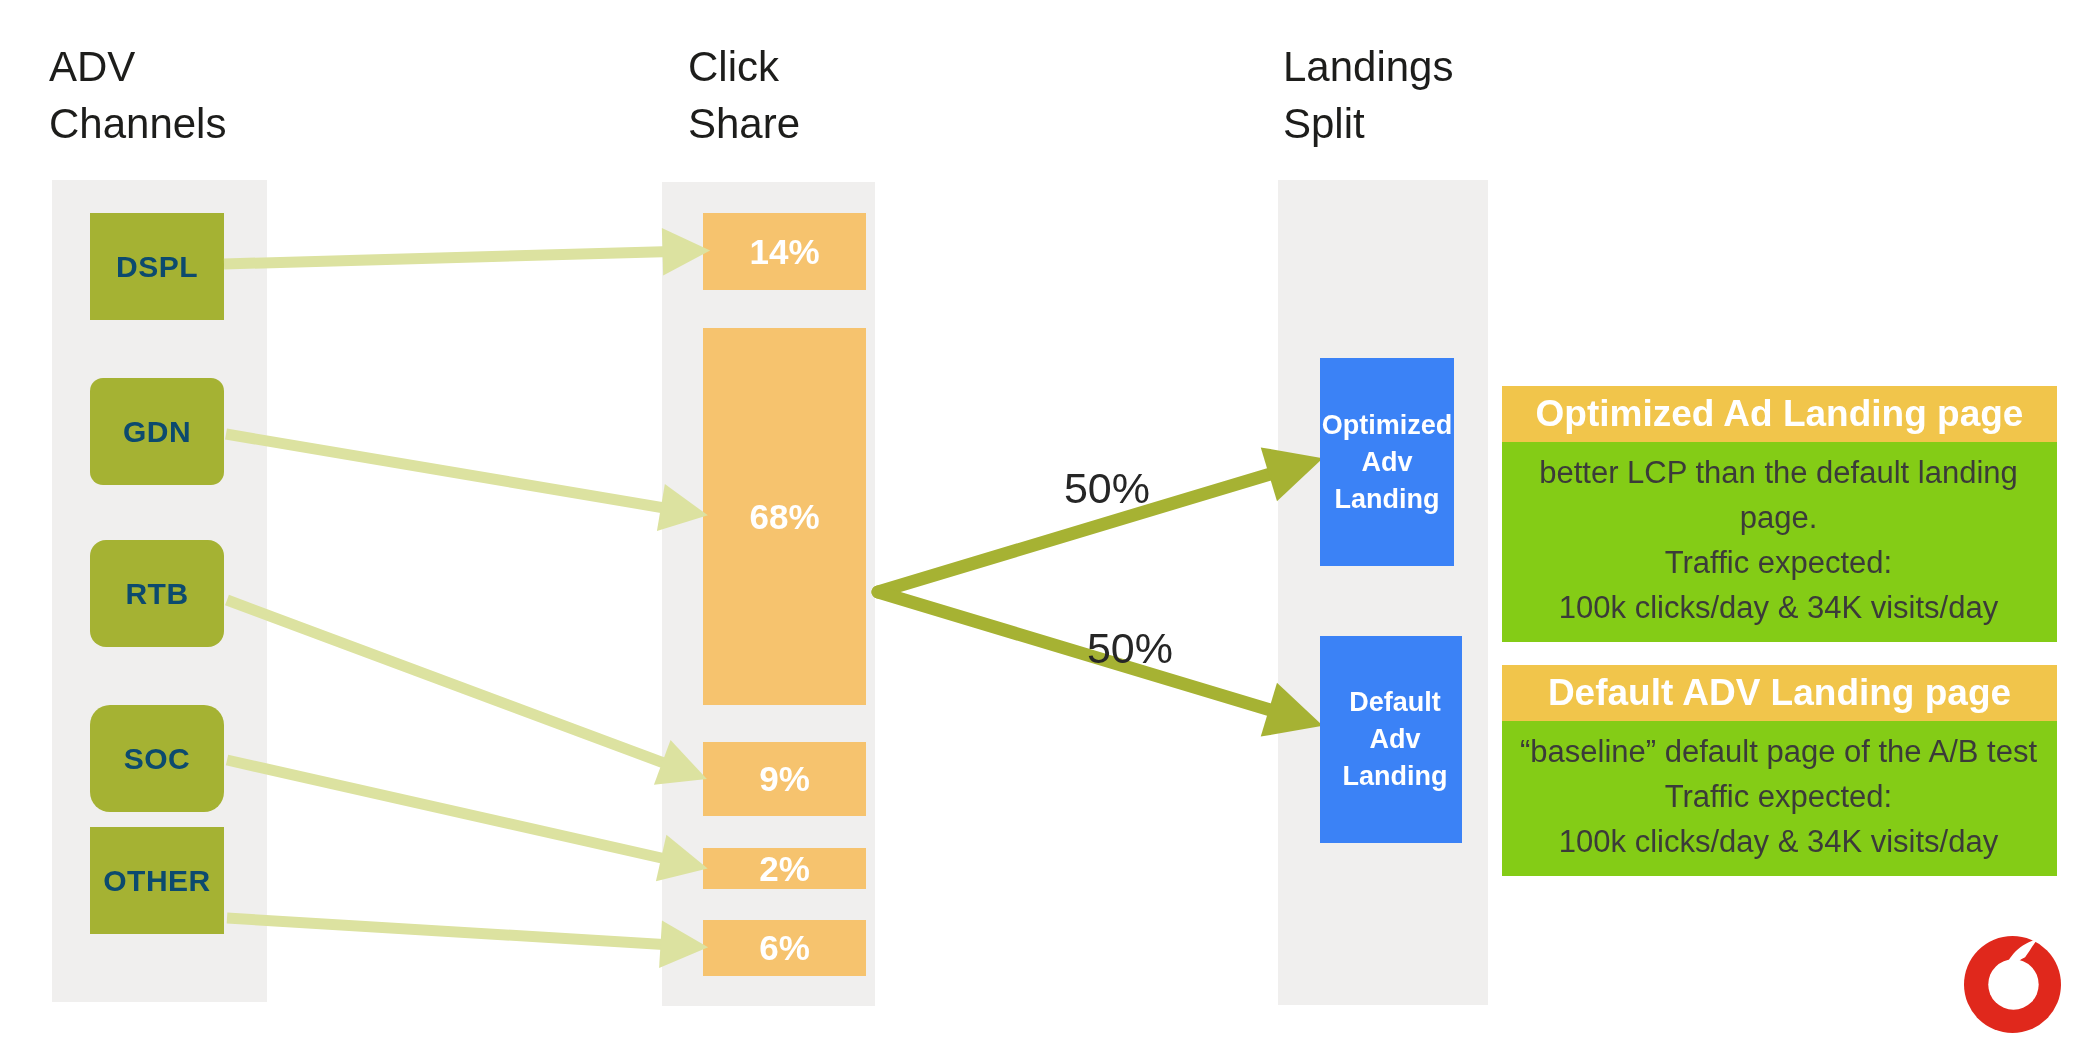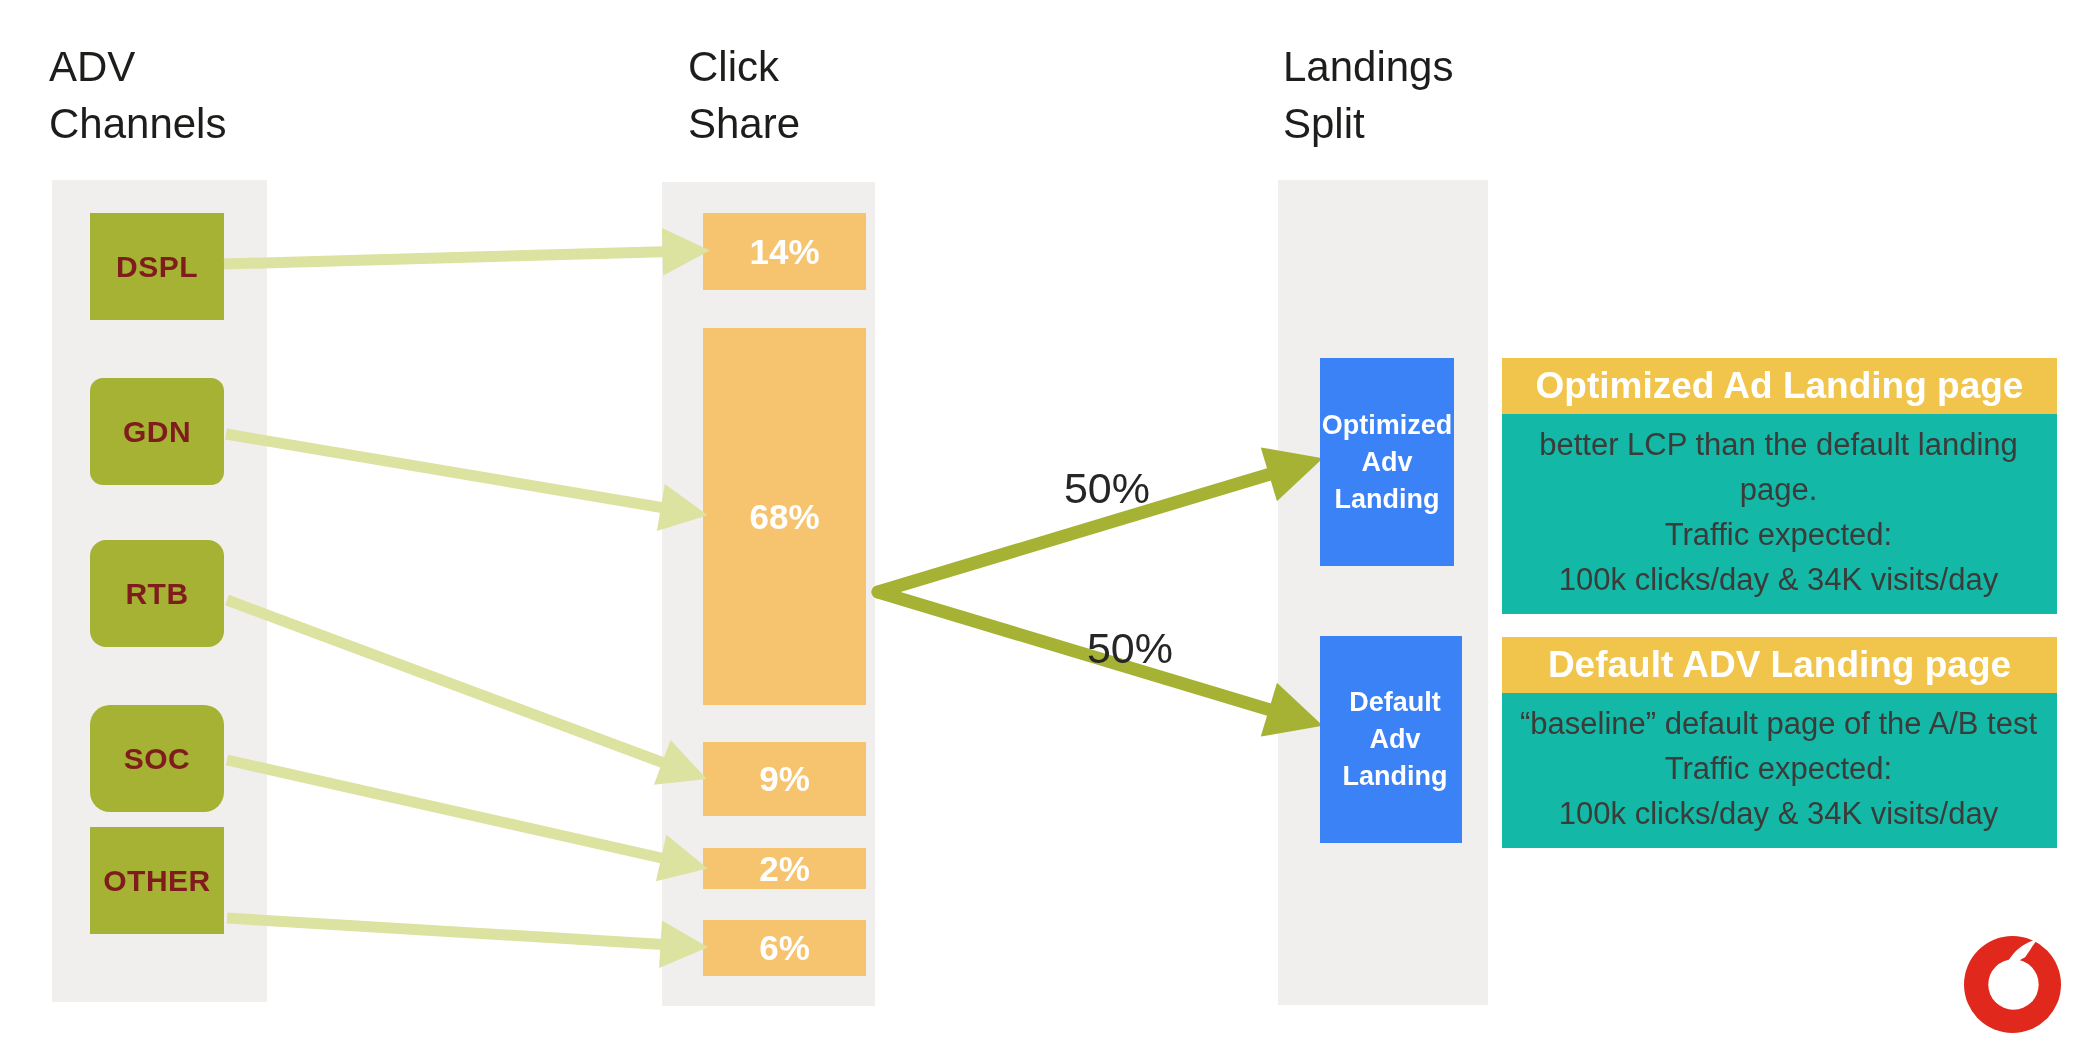--- a/index.html
+++ b/index.html
@@ -7,40 +7,40 @@
   .canvas{position:relative;width:2090px;height:1040px;background:#ffffff;overflow:hidden;}
 
   .col-header{
     position:absolute;top:38px;text-align:left;
     font-size:42px;line-height:57px;color:#1d1d1b;font-weight:400;
   }
   .band{position:absolute;background:#f0efee;}
 
   .channel-box{
     position:absolute;left:90px;width:134px;height:107px;background:#a5b233;
-    color:#7f1d1d;font-weight:bold;font-size:30px;
+    color:#0c4a6e;font-weight:bold;font-size:30px;
     display:flex;align-items:center;justify-content:center;letter-spacing:.5px;
   }
   .share-box{
     position:absolute;left:703px;width:163px;background:#f6c36e;
     color:#ffffff;font-weight:bold;font-size:35px;
     display:flex;align-items:center;justify-content:center;
   }
   .landing-box{
     position:absolute;left:1320px;width:134px;background:#3b82f6;
     color:#ffffff;font-weight:bold;font-size:27px;line-height:37px;
     display:flex;flex-direction:column;align-items:center;justify-content:center;text-align:center;
   }
   .panel{position:absolute;left:1502px;width:555px;}
   .panel-header{
     height:56px;background:#f1c54b;color:#ffffff;font-weight:bold;font-size:37px;
-    display:flex;align-items:center;justify-content:center;
+    display:flex;align-items:center;justify-content:center;margin-top:28px;
   }
   .panel-body{
-    background:#14b8a6;color:#3b3b39;font-size:31px;line-height:45px;
+    background:#84cc16;color:#3b3b39;font-size:31px;line-height:45px;
     text-align:center;padding:8px 10px 12px 8px;
   }
   .arrows{position:absolute;left:0;top:0;pointer-events:none;}
   .split-label{font-size:43px;fill:#262626;font-family:"Liberation Sans",sans-serif;}
   .logo{position:absolute;left:1964px;top:936px;width:97px;height:97px;}
 </style>
 </head>
 <body>
 
 <div class="canvas">

